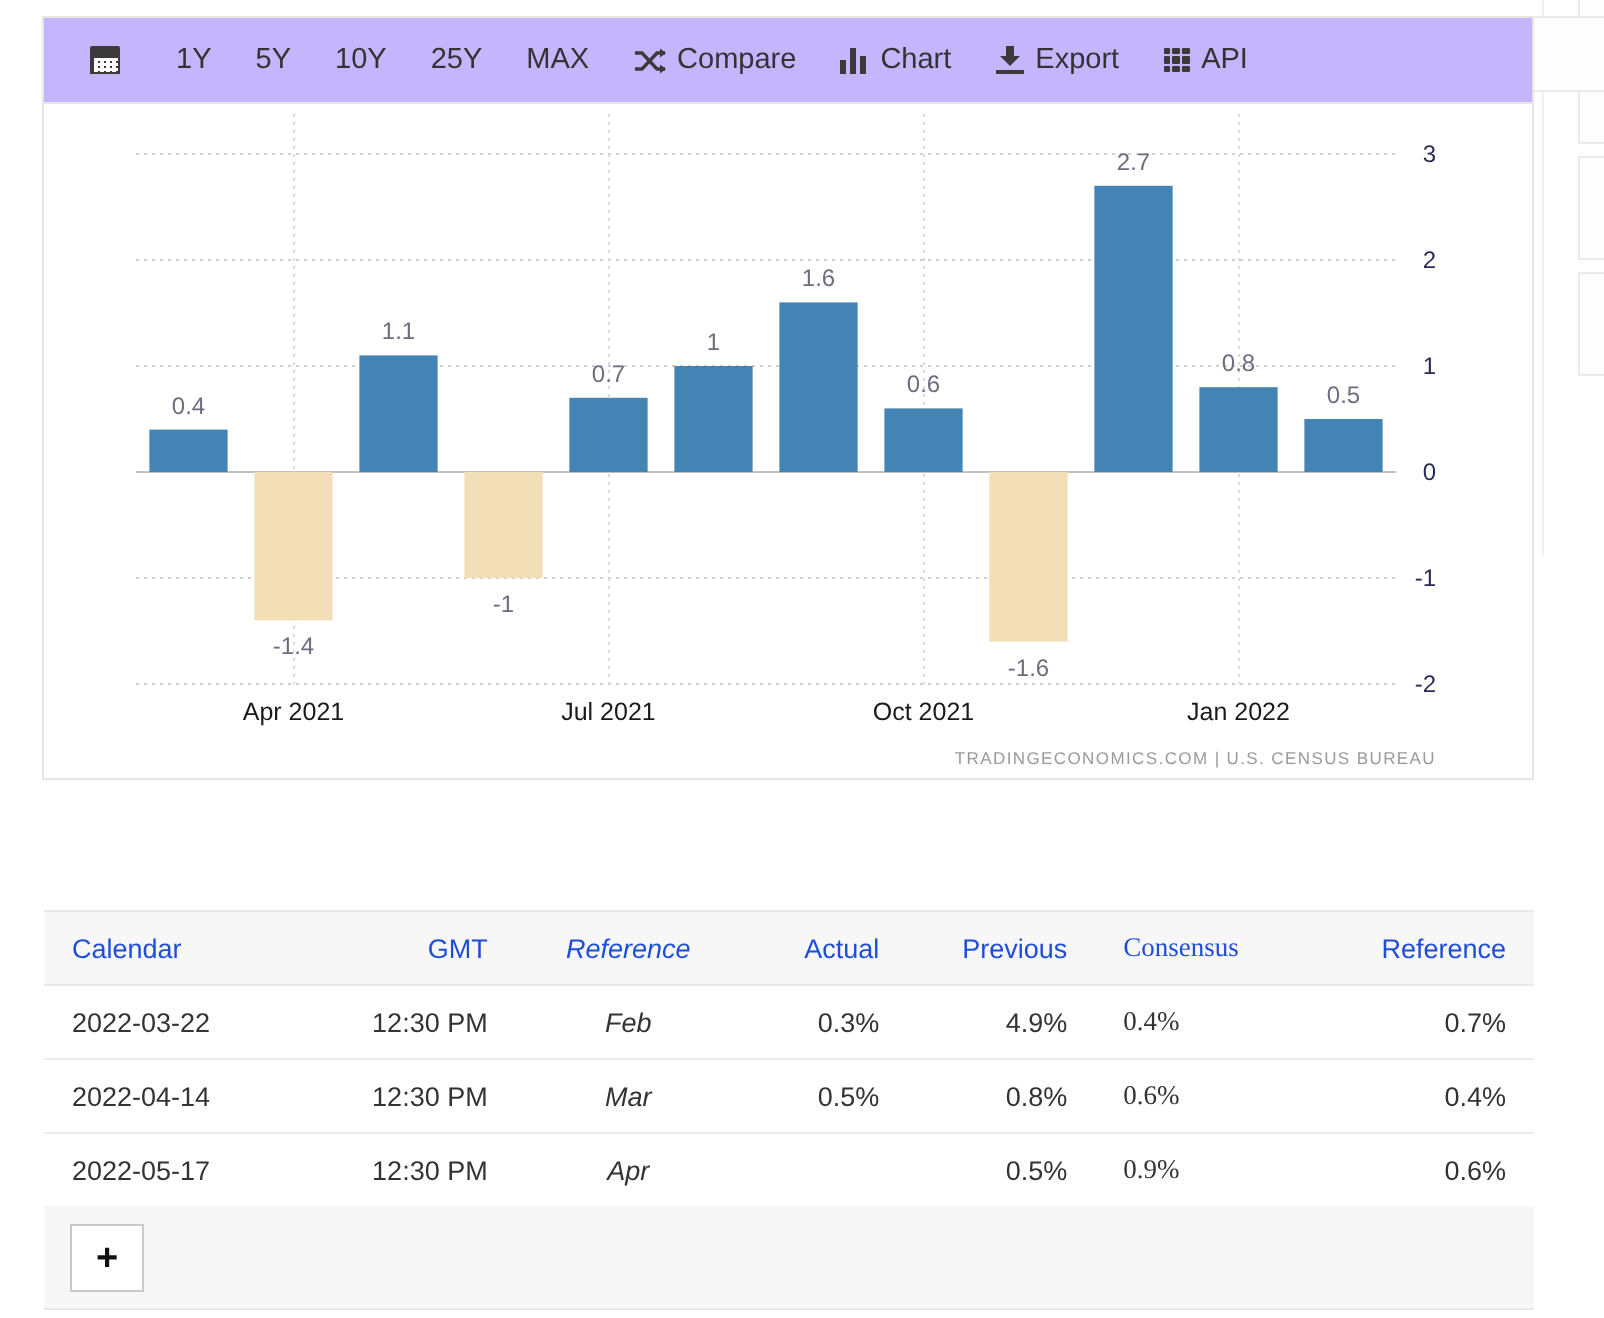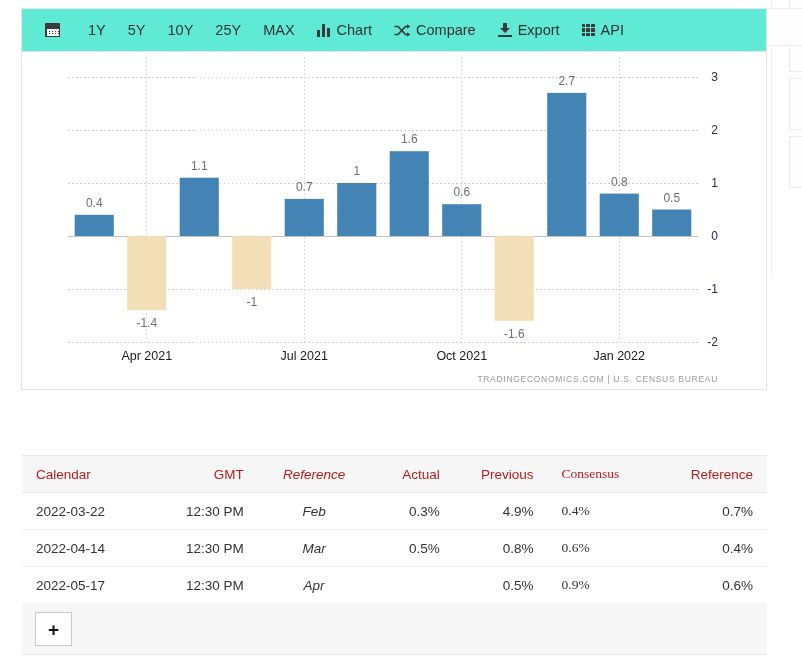--- a/index.html
+++ b/index.html
@@ -33,21 +33,21 @@
     left: 21px; top: 8px;
     width: 746px; height: 382px;
     border: 1px solid #e6e6e6;
     background: #fff;
   }
 
   
   #toolbar {
     position: absolute; left: 0; top: 0;
     width: 744px; height: 43px;
-    background: #5eead4;
+    background: #c4b5fd;
     border-bottom: 1px solid #e6e6e6;
     display: flex; 
     padding-left: 12px;
   }
   .tb-item {
     display: flex; align-items: center;
     height: 42px;
     padding: 0 11px;
     font-size: 14.5px;
     color: #333;
@@ -121,21 +121,21 @@
     position:absolute; left:22px; top:455px;
     width:745px;
     border-collapse: collapse;
     font-size: 13.5px;
     color: #333;
     background:#fff;
   }
   #cal-table thead th {
     background:#f7f7f7;
     font-weight: normal;
-    color:#b91c1c;
+    color:#1d4ed8;
     height:37px;
     border-bottom:1px solid #e8e8e8;
     border-top:1px solid #e8e8e8;
     padding: 0 14px;
     white-space:nowrap;
   }
   #cal-table tbody td {
     height:37px;
     border-bottom:1px solid #ececec;
     padding: 0 14px;
@@ -202,39 +202,39 @@
       </div>
       <div class="tb-item">
         <span>25Y</span>
       </div>
       <div class="tb-item">
         <span>MAX</span>
       </div>
 
       <div class="tb-item">
         <span class="tb-icon">
-          <span class="ico-bars">
-              <i></i>
-              <i></i>
-              <i></i>
-            </span>
-        </span>
-        <span>Chart</span>
-      </div>
-
-      <div class="tb-item">
-        <span class="tb-icon">
           <svg class="ico-shuffle" viewBox="0 0 16 13" xmlns="http://www.w3.org/2000/svg">
             <path d="M0.5 2.5 L4 2.5 L11.5 10.5 L15.5 10.5" stroke="#3a3a3a" stroke-width="1.7" fill="none"></path>
             <path d="M0.5 10.5 L4 10.5 L11.5 2.5 L15.5 2.5" stroke="#3a3a3a" stroke-width="1.7" fill="none"></path>
             <path d="M13 0.3 L16 2.5 L13 4.7 Z" fill="#3a3a3a"></path>
             <path d="M13 8.3 L16 10.5 L13 12.7 Z" fill="#3a3a3a"></path>
           </svg>
         </span>
         <span>Compare</span>
+      </div>
+
+      <div class="tb-item">
+        <span class="tb-icon">
+          <span class="ico-bars">
+              <i></i>
+              <i></i>
+              <i></i>
+            </span>
+        </span>
+        <span>Chart</span>
       </div>
 
       <div class="tb-item">
         <span class="tb-icon">
           <span class="ico-dl">
               <span class="arw"></span>
               <span class="head"></span>
               <span class="base"></span>
             </span>
         </span>

